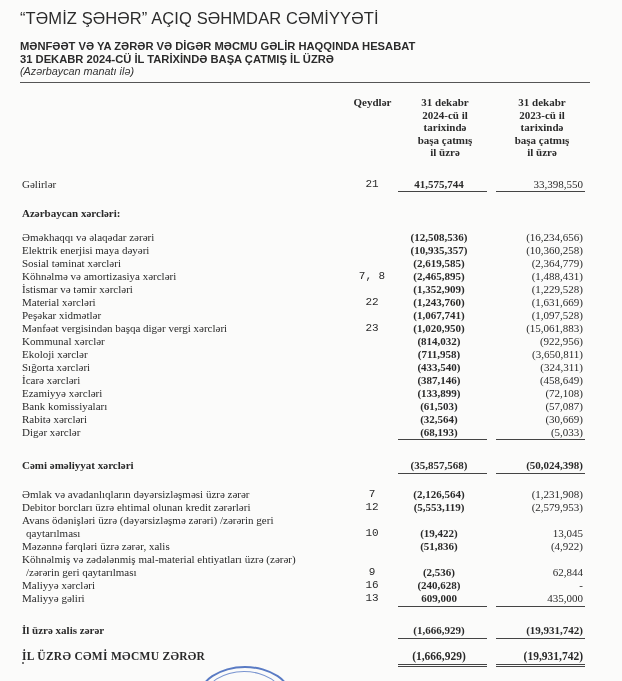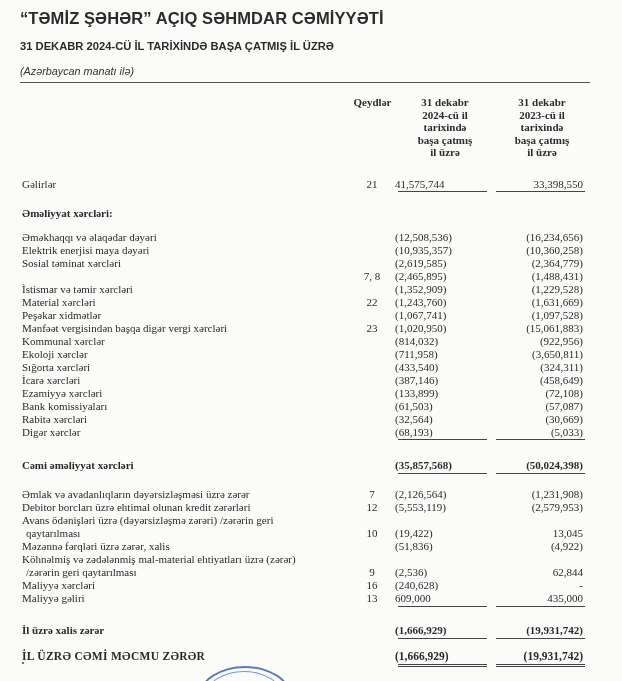--- a/index.html
+++ b/index.html
@@ -3,21 +3,21 @@
 <meta charset="utf-8">
 <style>
   html, body { margin:0; padding:0; }
   body {
     width:622px; height:681px; overflow:hidden; position:relative;
     background:#fbfbfa; color:#2a2a2a;
     font-family:"Liberation Serif", serif;
   }
   .company-title {
     position:absolute; left:20px; top:9px;
-    font-family:"Liberation Sans", sans-serif; font-weight:bold;
+    font-family:"Liberation Sans", sans-serif; font-weight:normal;
     font-size:16.5px; color:#2b2b2b; letter-spacing:0.1px;
   }
   .report-title {
     position:absolute; left:20px; top:40px;
     font-family:"Liberation Sans", sans-serif; font-weight:bold;
     font-size:11.2px; line-height:12.5px; color:#2b2b2b;
   }
   .currency-note {
     position:absolute; left:20px; top:65px;
     font-family:"Liberation Sans", sans-serif; font-style:italic;
@@ -29,22 +29,22 @@
   }
   .col-head {
     position:absolute; top:96px; text-align:center;
     font-weight:bold; font-size:11px; line-height:12.5px; color:#2b2b2b;
   }
   .row {
     position:absolute; left:0; width:622px; height:14px;
     font-size:11px; line-height:12px;
   }
   .row .label { position:absolute; left:22px; white-space:nowrap; }
-  .row .note { position:absolute; left:352px; width:40px; text-align:center; }
-  .row .v24 { position:absolute; left:395px; width:88px; text-align:left; }
+  .row .note { position:absolute; left:352px; width:40px; text-align:center;font-family:Liberation Mono, monospace; }
+  .row .v24 { position:absolute; left:395px; width:88px; text-align:center;font-weight:bold; }
   .row .v23 { position:absolute; left:495px; width:88px; text-align:right; }
   .bold { font-weight:bold; }
   .line24 { position:absolute; left:398px; width:89px; height:0; }
   .line23 { position:absolute; left:496px; width:89px; height:0; }
   .single { border-top:1px solid #444; }
   .double { border-top:3px double #444; }
   .stamp {
     position:absolute; left:198px; top:666px; width:90px; height:60px;
     border:2px solid #5a7bc4; border-radius:50%;
   }
@@ -53,20 +53,21 @@
     border:1px solid #7a95d0; border-radius:50%;
   }
   .dot { position:absolute; left:22px; top:662px; width:2px; height:2px; background:#444; border-radius:1px; }
 </style>
 </head>
 <body>
 
 <div>
   <div class="company-title">“TƏMİZ ŞƏHƏR” AÇIQ SƏHMDAR CƏMİYYƏTİ</div>
   <div class="report-title">
+    <div>MƏNFƏƏT VƏ YA ZƏRƏR VƏ DİGƏR MƏCMU GƏLİR HAQQINDA HESABAT</div>
     <div>31 DEKABR 2024-CÜ İL TARİXİNDƏ BAŞA ÇATMIŞ İL ÜZRƏ</div>
   </div>
   <div class="currency-note">(Azərbaycan manatı ilə)</div>
   <div class="header-rule"></div>
 </div>
 
 <div class="col-head" style="left:335px;width:75px;">Qeydlər</div>
 <div class="col-head" style="left:400px;width:90px;">
   <div>31 dekabr</div>
   <div>2024-cü il</div>
@@ -85,42 +86,43 @@
 <div class="row" style="top:178px;">
   <span class="label">Gəlirlər</span>
   <span class="note">21</span>
   <span class="v24">41,575,744</span>
   <span class="v23">33,398,550</span>
 </div>
 <div class="line24 single" style="top:191px;"></div>
 <div class="line23 single" style="top:191px;"></div>
 
 <div class="row bold" style="top:207px;">
-  <span class="label">Əməliyyat xərcləri:</span>
+  <span class="label">Azərbaycan xərcləri:</span>
 </div>
 
 <div class="row" style="top:231px;">
-  <span class="label">Əməkhaqqı və əlaqədar dəyəri</span>
+  <span class="label">Əməkhaqqı və əlaqədar zərəri</span>
   <span class="note"></span>
   <span class="v24">(12,508,536)</span>
   <span class="v23">(16,234,656)</span>
 </div>
 <div class="row" style="top:244px;">
   <span class="label">Elektrik enerjisi maya dəyəri</span>
   <span class="note"></span>
   <span class="v24">(10,935,357)</span>
   <span class="v23">(10,360,258)</span>
 </div>
 <div class="row" style="top:257px;">
   <span class="label">Sosial təminat xərcləri</span>
   <span class="note"></span>
   <span class="v24">(2,619,585)</span>
   <span class="v23">(2,364,779)</span>
 </div>
 <div class="row" style="top:270px;">
+  <span class="label">Köhnəlmə və amortizasiya xərcləri</span>
   <span class="note">7, 8</span>
   <span class="v24">(2,465,895)</span>
   <span class="v23">(1,488,431)</span>
 </div>
 <div class="row" style="top:283px;">
   <span class="label">İstismar və təmir xərcləri</span>
   <span class="note"></span>
   <span class="v24">(1,352,909)</span>
   <span class="v23">(1,229,528)</span>
 </div>

